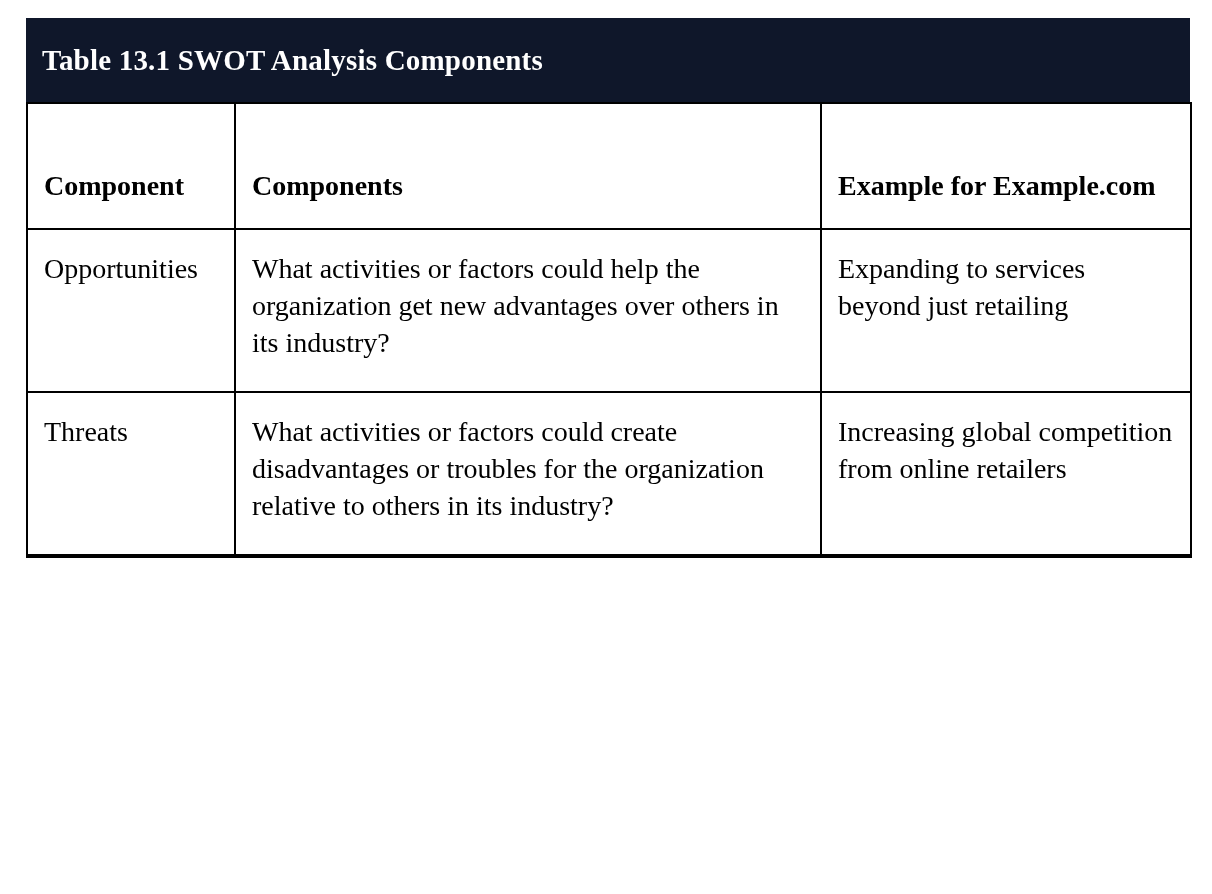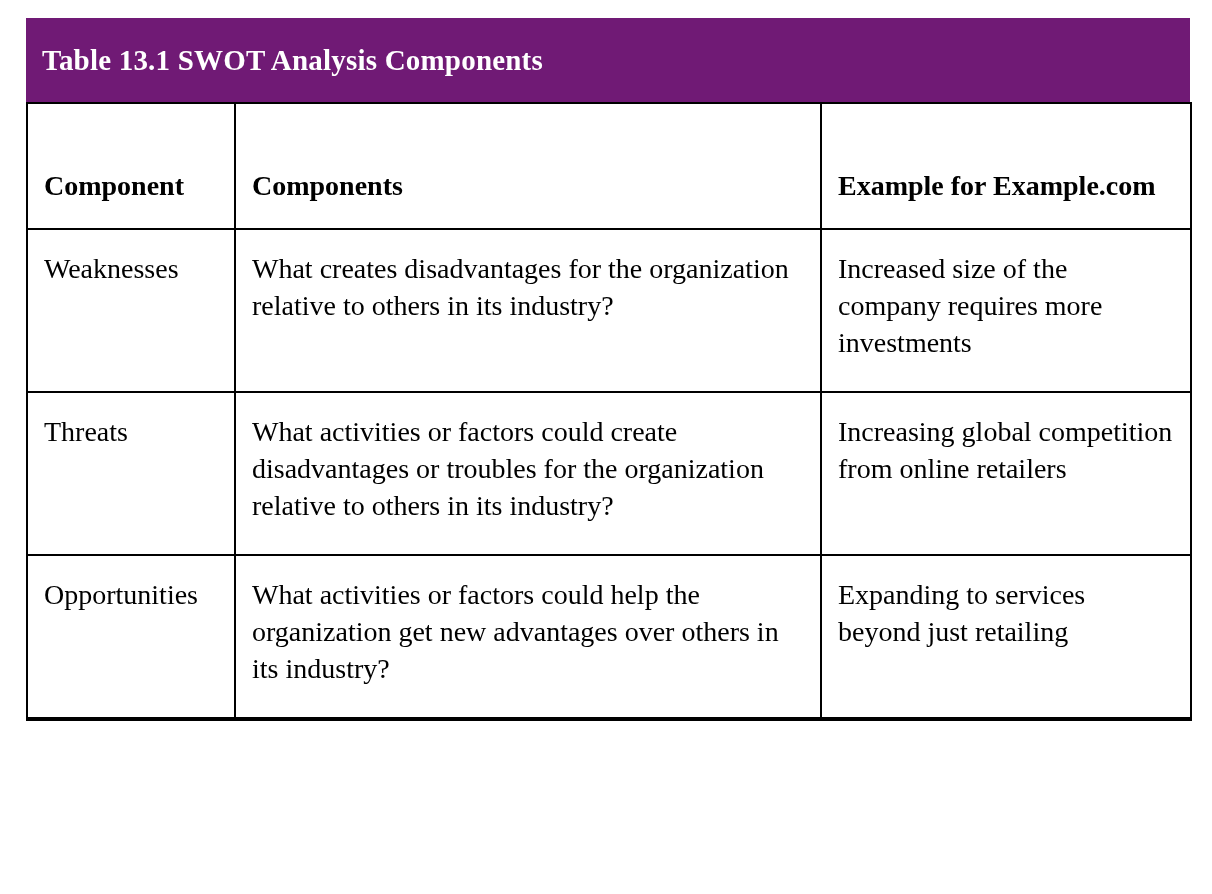--- a/index.html
+++ b/index.html
@@ -16,21 +16,21 @@
     background: #ffffff;
     overflow: hidden;
   }
   .table-wrap {
     position: absolute;
     left: 26px;
     top: 18px;
     width: 1164px;
   }
   .title-bar {
-    background: #701a75;
+    background: #0f172a;
     color: #ffffff;
     height: 84px;
     display: flex;
     align-items: center;
     padding-left: 16px;
     box-sizing: border-box;
     font-size: 29px;
     font-weight: bold;
     letter-spacing: 0.2px;
     text-align: center;
@@ -84,31 +84,26 @@
       </colgroup>
       <thead>
         <tr>
           <th>Component</th>
           <th>Components</th>
           <th>Example for Example.com</th>
         </tr>
       </thead>
       <tbody>
         <tr>
-          <td>Weaknesses</td>
-          <td>What creates disadvantages for the organization relative to others in its industry?</td>
-          <td>Increased size of the company requires more investments</td>
+          <td>Opportunities</td>
+          <td>What activities or factors could help the organization get new advantages over others in its industry?</td>
+          <td>Expanding to services beyond just retailing</td>
         </tr>
         <tr>
           <td>Threats</td>
           <td>What activities or factors could create disadvantages or troubles for the organization relative to others in its industry?</td>
           <td>Increasing global competition from online retailers</td>
-        </tr>
-        <tr>
-          <td>Opportunities</td>
-          <td>What activities or factors could help the organization get new advantages over others in its industry?</td>
-          <td>Expanding to services beyond just retailing</td>
         </tr>
       </tbody>
     </table>
 
   </div>
 </div>
 
 </body></html>

